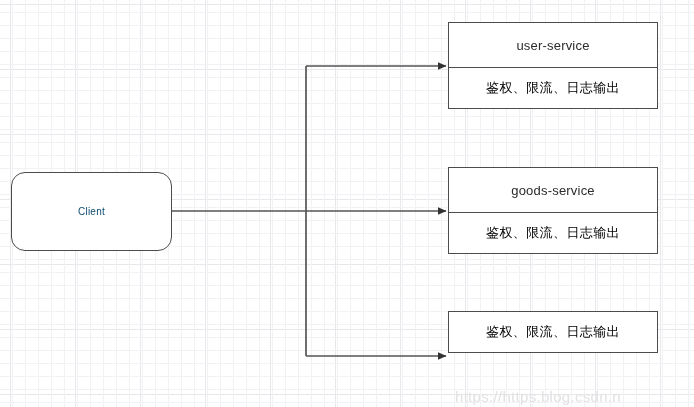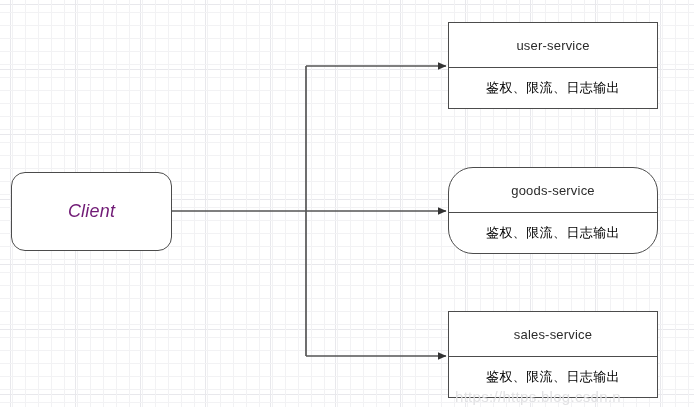--- a/index.html
+++ b/index.html
@@ -44,24 +44,23 @@
     height: 79px;
     border: 1.6px solid #4c4c4c;
     border-radius: 14px;
     background: #ffffff;
     box-sizing: border-box;
     display: flex;
     align-items: center;
     justify-content: center;
   }
   .client-label {
-    font-size: 18px;
-    color: #701a75;
+    font-size: 10px;
+    color: #0c4a6e;
     letter-spacing: 0.2px;
-    font-style: italic;
   }
 
   
   .service-box {
     position: absolute;
     left: 448px;
     width: 210px;
     border: 1.6px solid #4c4c4c;
     background: #ffffff;
     box-sizing: border-box;
@@ -79,21 +78,21 @@
   .service-body {
     height: 40px;
     display: flex;
     align-items: center;
     justify-content: center;
     font-size: 13px;
     color: #000000;
     letter-spacing: 0.4px;
   }
   #svc-0 { top: 22px; }
-  #svc-1 { top: 167px; border-radius: 25px; }
+  #svc-1 { top: 167px; }
   #svc-2 { top: 311px; }
 
   
   .watermark {
     position: absolute;
     left: 455px;
     top: 388px;
     font-size: 15px;
     color: #e2e2e4;
     letter-spacing: 0.3px;
@@ -133,19 +132,18 @@
     <div class="service-title">user-service</div>
     <div class="service-body">鉴权、限流、日志输出</div>
   </div>
 
   <div class="service-box" id="svc-1">
     <div class="service-title">goods-service</div>
     <div class="service-body">鉴权、限流、日志输出</div>
   </div>
 
   <div class="service-box" id="svc-2">
-    <div class="service-title">sales-service</div>
     <div class="service-body">鉴权、限流、日志输出</div>
   </div>
 
   <div class="watermark">https://https.blog.csdn.n</div>
 
 </div>
 
 </body></html>

